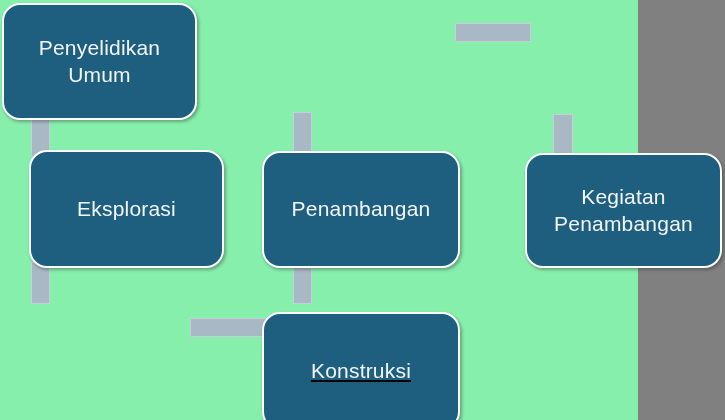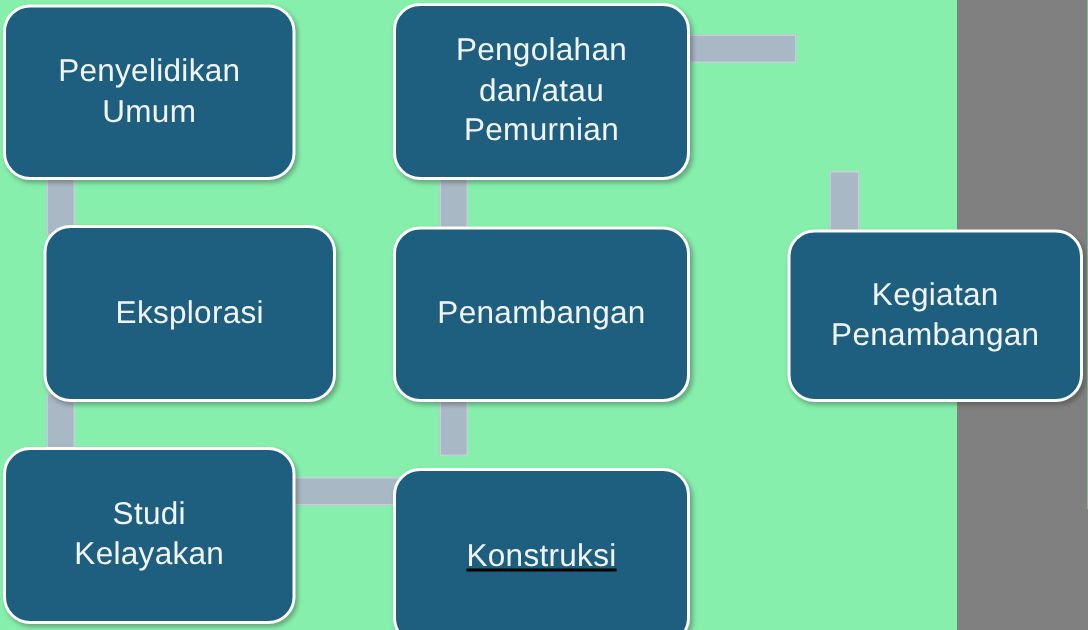--- a/index.html
+++ b/index.html
@@ -75,42 +75,33 @@
   <div class="connector c4"></div>
   <div class="connector c5"></div>
   <div class="connector c6"></div>
   <div class="connector c7"></div>
 
   <div class="node pos1">
     <span class="node-label">Penyelidikan
 Umum</span>
   </div>
 
-  <div class="node pos2">
-    <span class="node-label">Pengolahan
-dan/atau
-Pemurnian</span>
-  </div>
 
 
   <div class="node pos4">
     <span class="node-label">Eksplorasi</span>
   </div>
 
   <div class="node pos5">
     <span class="node-label">Penambangan</span>
   </div>
 
   <div class="node pos6">
     <span class="node-label">Kegiatan
 Penambangan</span>
   </div>
 
-  <div class="node pos7">
-    <span class="node-label">Studi
-Kelayakan</span>
-  </div>
 
   <div class="node pos8">
     <span class="node-label">Konstruksi</span>
   </div>
 
 </div>
 
 </body></html>

